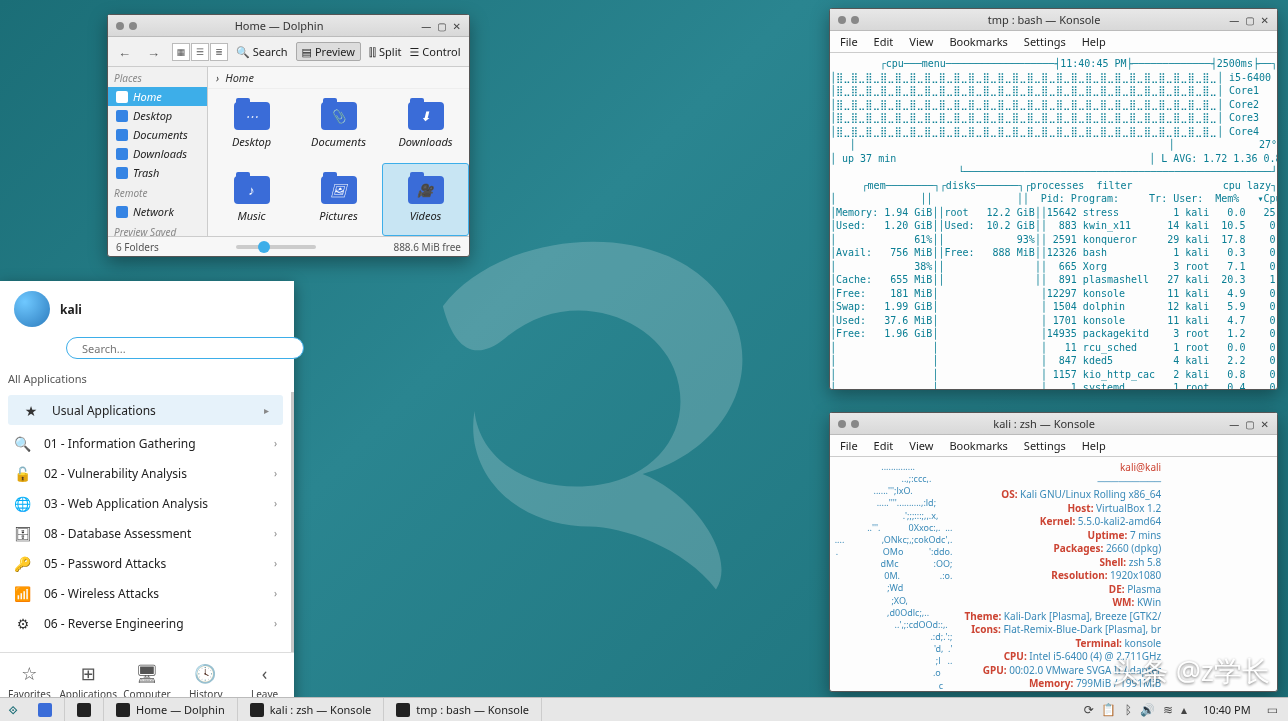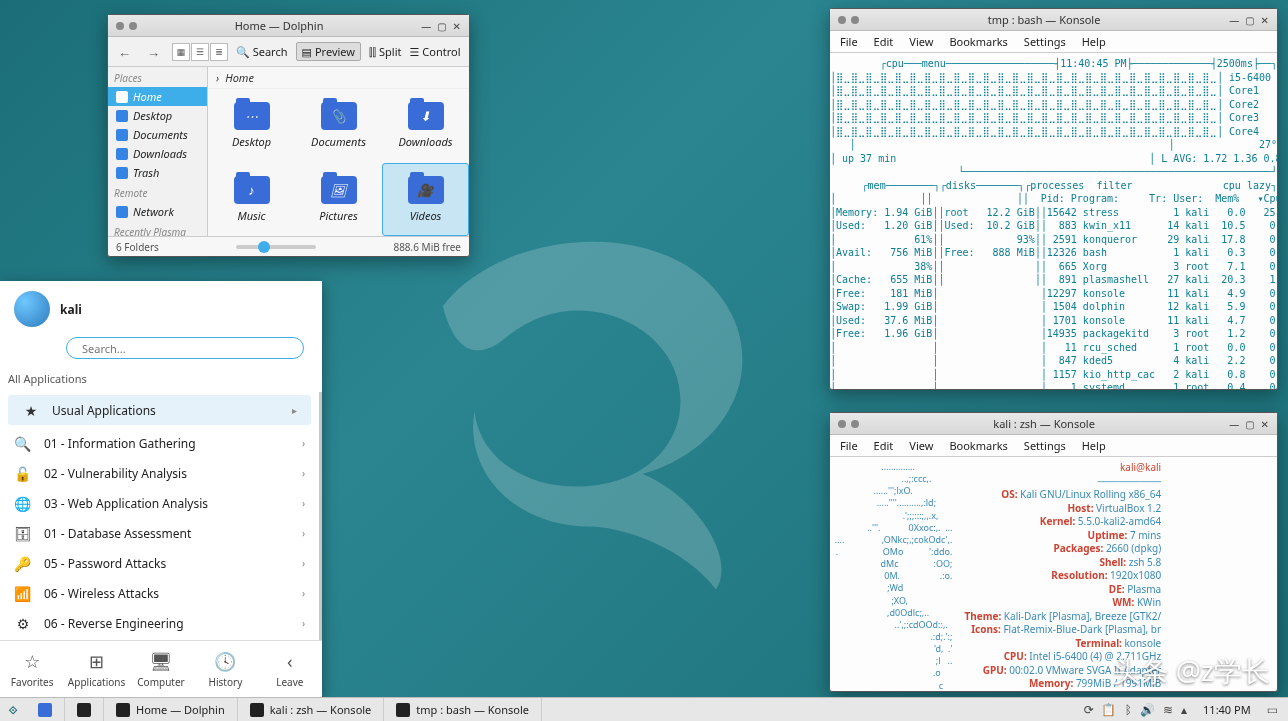--- a/index.html
+++ b/index.html
@@ -47,21 +47,21 @@
 .konsole .menu { height:22px; display:flex; align-items:center; gap:16px; padding:0 10px; font-size:11px; border-bottom:1px solid #ccc; }
 .konsole .menu span { cursor:pointer; }
 .konsole .term { padding:4px 0; font-family:"DejaVu Sans Mono",Consolas,monospace; font-size:10px; line-height:1.35; color:#0a7e94; height:calc(100% - 44px); overflow:hidden; white-space:pre;text-align:right; }
 #kon1 { left:829px; top:8px; width:449px; height:382px; }
 #kon2 { left:829px; top:412px; width:449px; height:280px; }
 #kon2 .term { color:#3a8ab8; }
 #kon2 .term .red { color:#c43; font-weight:normal; }
 #kon2 .term .lbl { color:#c43; font-weight:bold; }
 
 
-#launcher { position:absolute; left:0; top:281px; width:322px; bottom:24px; background:#fff; box-shadow:0 4px 14px rgba(0,0,0,.4); display:flex; flex-direction:column; }
+#launcher { position:absolute; left:0; top:281px; width:294px; bottom:12px; background:#fff; box-shadow:0 4px 14px rgba(0,0,0,.4); display:flex; flex-direction:column; }
 #launcher .profile { display:flex; align-items:center; gap:10px; padding:10px 14px; }
 #launcher .avatar { width:36px; height:36px; border-radius:50%; background:radial-gradient(circle at 30% 30%,#6fc8ff,#2c7bbd); }
 #launcher .search { margin:0 8px 6px 66px; }
 #launcher .search input { width:238px; height:22px; border:1px solid #3daee9; border-radius:11px; padding:0 15px; font-size:11px; outline:none; }
 #launcher .section-title { padding:6px 8px; font-size:11px; color:#555; }
 #launcher .cats { flex:1; overflow:hidden; border-right:3px solid #c8c8c8; }
 #launcher .cat { display:flex; align-items:center; gap:12px; height:30px; padding:0 14px; font-size:12px; cursor:pointer; position:relative; }
 #launcher .cat .cicon { width:18px; height:18px; display:flex; align-items:center; justify-content:center; font-size:14px; color:#333; }
 #launcher .cat.usual { background:#e6f2fa; border-radius:3px; margin:3px 8px; }
 #launcher .cat .chev { position:absolute; right:14px; color:#888; font-size:10px; }
@@ -140,21 +140,21 @@
             <span>Trash</span>
           </div>
         </div>
       <div class="section">Remote</div>
       <div id="remote-list">
           <div class="item">
             <span class="ico"></span>
             <span>Network</span>
           </div>
         </div>
-      <div class="section">Recently Plasma</div>
+      <div class="section">Preview Saved</div>
 
     </div>
     <div class="main">
       <div class="breadcrumb">
           <span>›</span> 
           <span>Home</span>
         </div>
       <div class="folders" id="dolphin-folders">
           <div class="folder">
             <div class="ficon">
@@ -334,21 +334,21 @@
         <span>02 - Vulnerability Analysis</span>
         <span class="chev">›</span>
       </div>
       <div class="cat">
         <span class="cicon">🌐</span>
         <span>03 - Web Application Analysis</span>
         <span class="chev">›</span>
       </div>
       <div class="cat">
         <span class="cicon">🗄</span>
-        <span>01 - Database Assessment</span>
+        <span>08 - Database Assessment</span>
         <span class="chev">›</span>
       </div>
       <div class="cat">
         <span class="cicon">🔑</span>
         <span>05 - Password Attacks</span>
         <span class="chev">›</span>
       </div>
       <div class="cat">
         <span class="cicon">📶</span>
         <span>06 - Wireless Attacks</span>
@@ -407,18 +407,18 @@
         <span>tmp : bash — Konsole</span>
       </div>
     </div>
   <div class="tray">
     <span class="ticon">⟳</span>
     <span class="ticon">📋</span>
     <span class="ticon">ᛒ</span>
     <span class="ticon">🔊</span>
     <span class="ticon">≋</span>
     <span class="ticon">▴</span>
-    <span class="clock">11:40 PM</span>
+    <span class="clock">10:40 PM</span>
     <span class="ticon">▭</span>
   </div>
 </div>
 
 <div class="watermark">头条 @z学长</div>
 
 </body></html>

